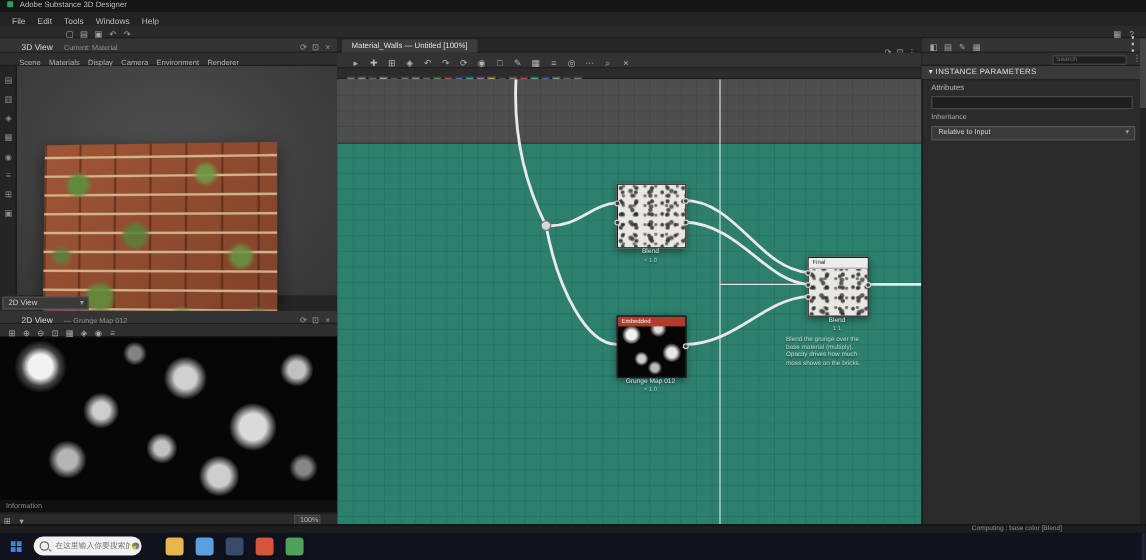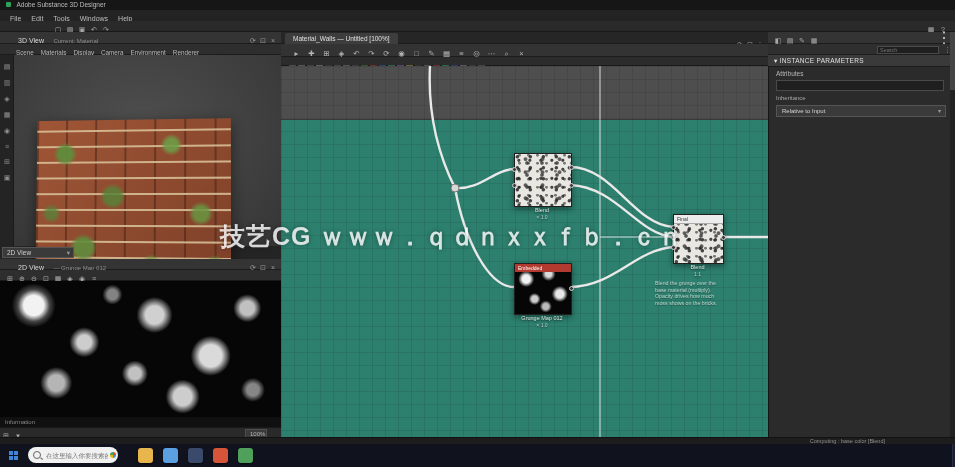--- a/index.html
+++ b/index.html
@@ -252,21 +252,20 @@
       <span class="sub">1:1</span>
     </div>
     <div class="abs" id="node-note">
         <span>Blend the grunge over the</span>
         <span>base material (multiply).</span>
         <span>Opacity drives how much</span>
         <span>moss shows on the bricks.</span>
       </div>
   </div>
 
-  <div class="abs" id="watermark">技艺CG ｗｗｗ．ｑｄｎｘｘｆｂ．ｃｎ</div>
 
   <div class="abs" id="r-panel"></div>
   <div class="abs panel-hdr" id="r-hdr">
     <span class="row-ico" style="margin-left:4px;"><span>◧</span><span>▤</span><span>✎</span><span>▦</span></span>
     <span class="hdr-icons">⋮</span>
   </div>
   <div class="abs" id="r-tabrow">
     <input id="r-search" placeholder="Search" style="">
     <span id="r-kebab">⋮</span>
   </div>

